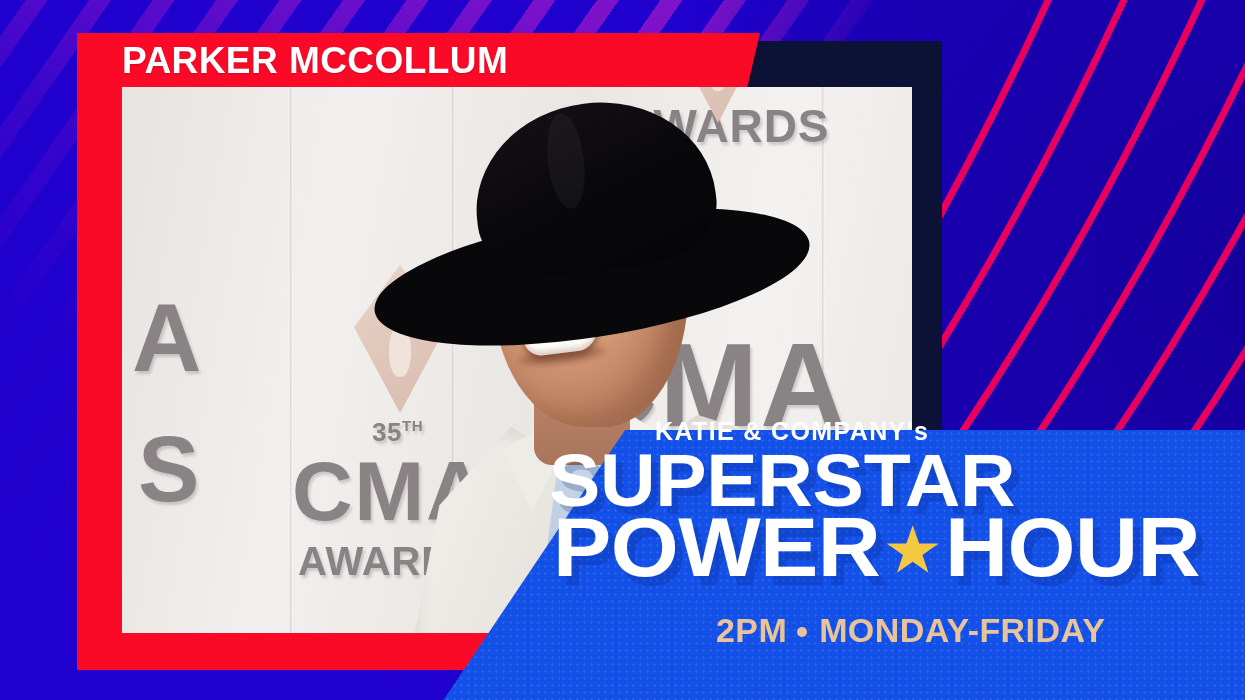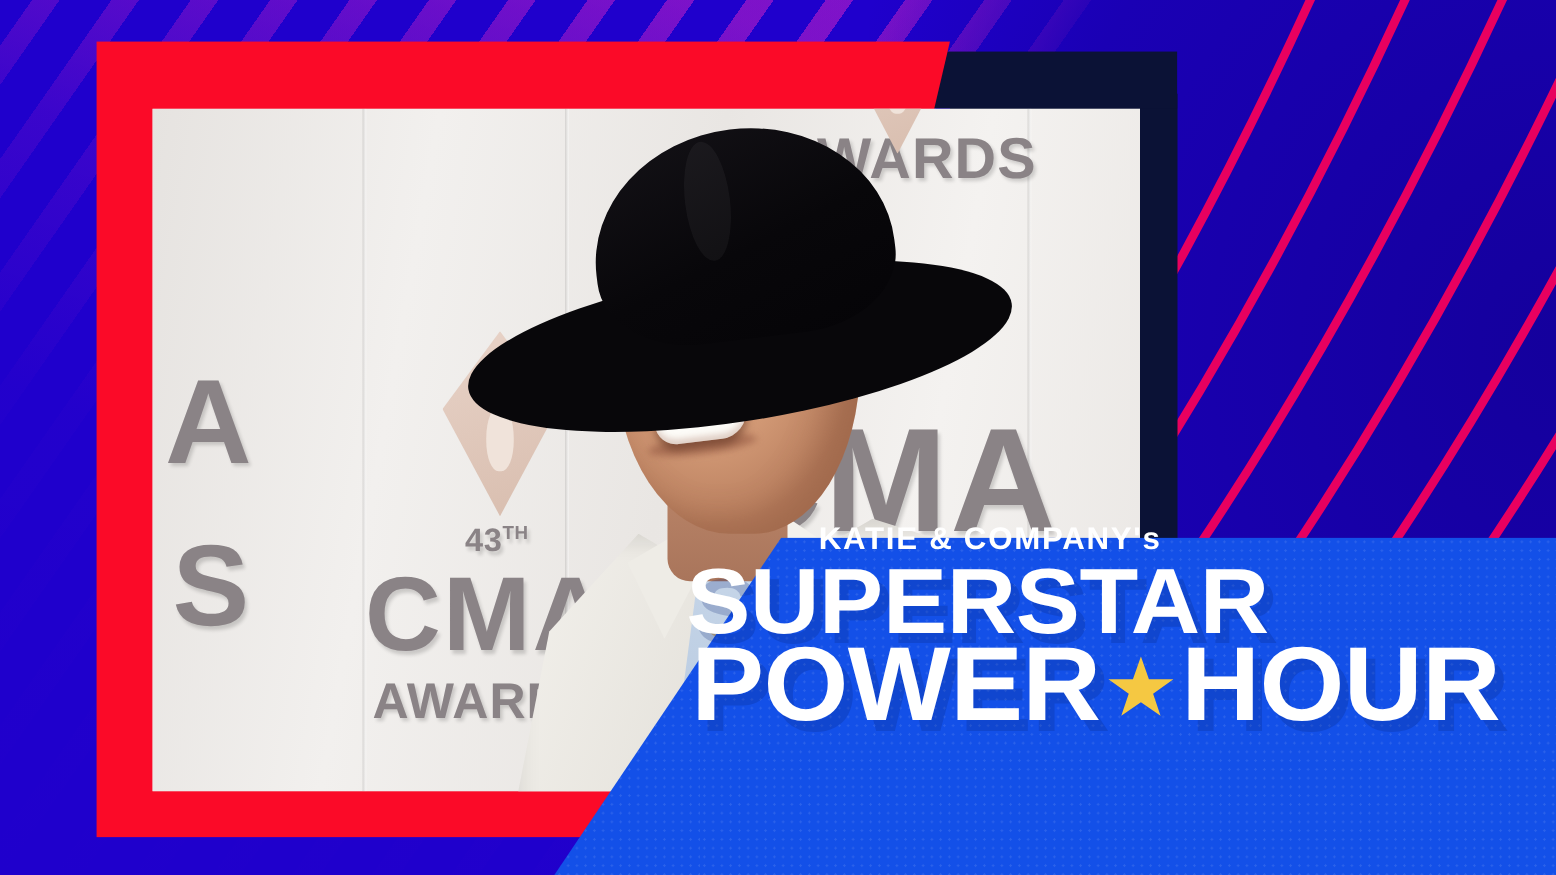--- a/index.html
+++ b/index.html
@@ -356,21 +356,21 @@
       <div class="wall"></div>
       <div class="wall-seam" style="left:168px;"></div>
       <div class="wall-seam" style="left:330px;"></div>
       <div class="wall-seam" style="left:700px;"></div>
 
       <div class="logo-blk" style="left:10px; top:196px; font-size:96px;">A</div>
       <div class="logo-blk" style="left:16px; top:330px; font-size:92px;">S</div>
 
       <div class="logo-diamond" style="left:232px; top:178px; width:92px; height:148px;"></div>
       <div class="logo-blk" style="left:250px; top:330px; font-size:26px;">
-        <span>43</span><span style="font-size:15px; vertical-align:super;">TH</span>
+        <span>35</span><span style="font-size:15px; vertical-align:super;">TH</span>
       </div>
       <div class="logo-blk" style="left:170px; top:356px; font-size:84px;">CMA</div>
       <div class="logo-blk" style="left:176px; top:452px; font-size:40px;">AWARDS</div>
 
       <div class="logo-blk" style="left:450px; top:230px; font-size:118px;">CMA</div>
       <div class="logo-blk" style="left:500px; top:12px; font-size:46px;">AWARDS</div>
       <div class="logo-diamond" style="left:556px; top:-96px; width:80px; height:132px;"></div>
 
       <div class="person">
         <div class="jacket-l"></div>
@@ -391,31 +391,37 @@
         <div class="eye r"></div>
         <div class="lip-shadow"></div>
         <div class="smile"></div>
         <div class="hat-brim"></div>
         <div class="hat-crown"></div>
         <div class="hat-crease"></div>
       </div>
     </div>
   </div>
 
+  <div class="name-banner">
+    <div class="name-text">PARKER MCCOLLUM</div>
+  </div>
 
   <div class="blue-slab">
     <div class="slab-dots"></div>
   </div>
   <div class="blue-slab-bottom">
     <div class="slab-dots"></div>
   </div>
 
   <div class="title-wrap">
     <div class="katie">KATIE &amp; COMPANY's</div>
     <div class="superstar">SUPERSTAR</div>
     <div class="powerhour">
       <span>POWER</span>
       <span class="star-glyph"></span>
       <span>HOUR</span>
     </div>
+    <div class="schedule">
+      <span>2PM</span><span class="sched-dot"></span><span>MONDAY-FRIDAY</span>
+    </div>
   </div>
 
 </div>
 
 </body></html>

